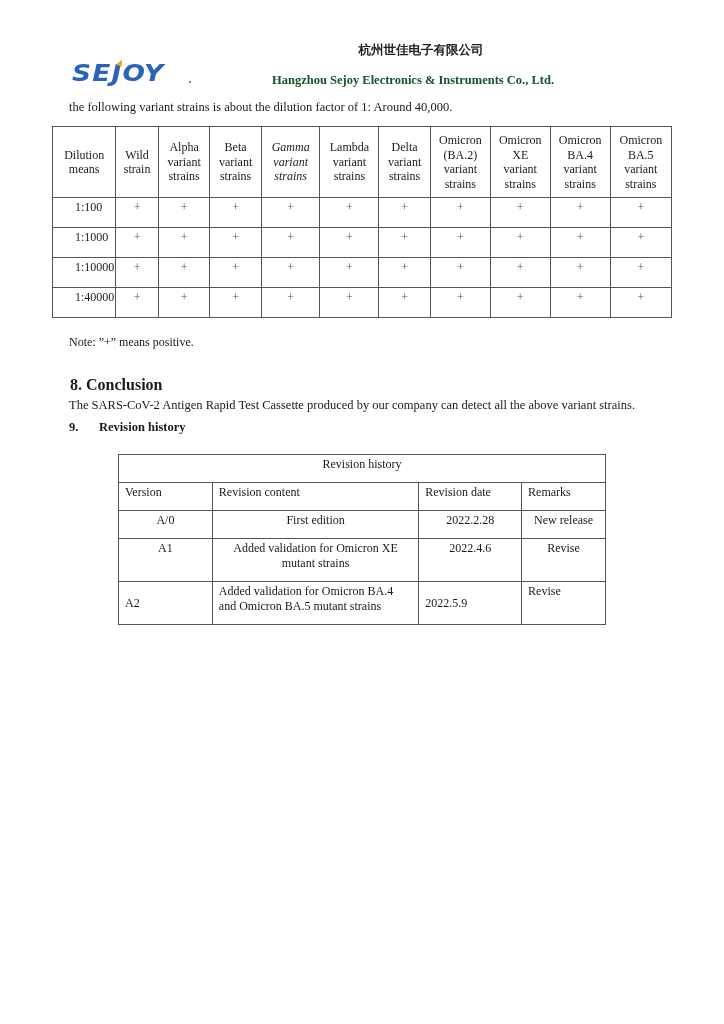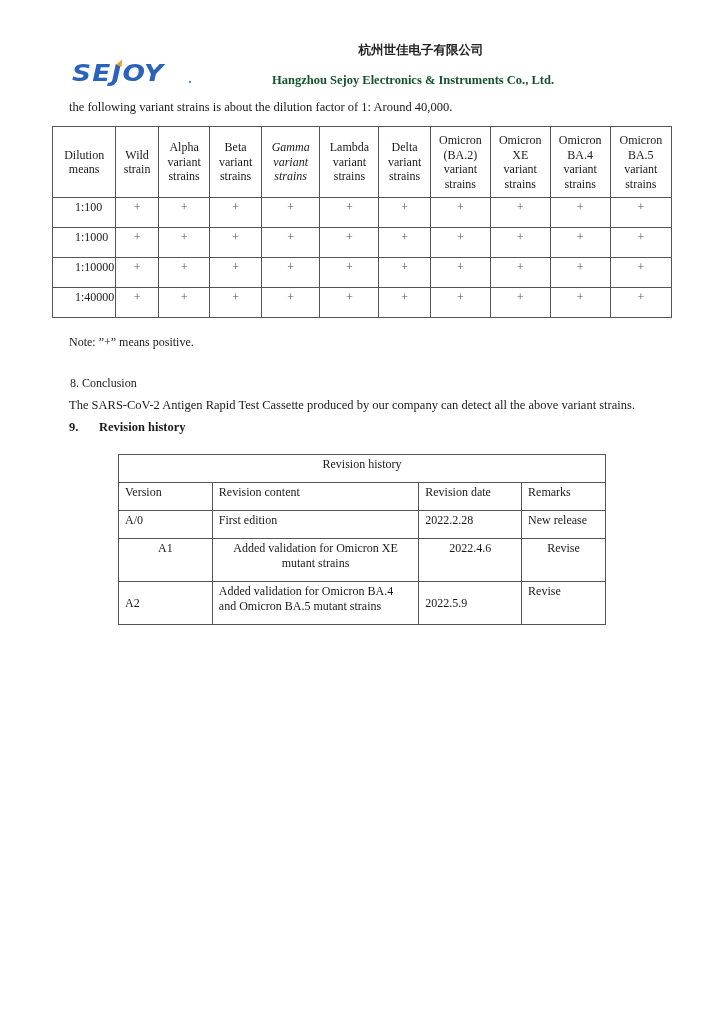--- a/index.html
+++ b/index.html
@@ -26,29 +26,29 @@
   .en-name { left: 272px; top: 73px; font-size: 12.5px; font-weight: bold; color: #14532d; }
   .intro { left: 69px; top: 100px; font-size: 12.5px; }
   table { border-collapse: collapse; }
   .dil-table { left: 52px; top: 126px; width: 620px; font-size: 12px; }
   .dil-table th, .dil-table td { border: 1px solid #555; text-align: center; font-weight: normal; }
   .dil-table th { height: 70px; line-height: 14.5px; vertical-align: middle; padding: 0 2px; }
   .dil-table td { height: 26px; vertical-align: top; padding-top: 2px; }
   .dil-table td.ratio { text-align: left; padding-left: 22px; }
   .plus { color: #555; }
   .note { left: 69px; top: 335px; font-size: 12px; }
-  .h8 { left: 70px; top: 376px; font-size: 12px; font-weight: normal; }
+  .h8 { left: 70px; top: 376px; font-size: 16px; font-weight: bold; }
   .concl { left: 69px; top: 398px; font-size: 12.5px; }
   .h9 { left: 69px; top: 420px; font-size: 12.5px; font-weight: bold; }
   .h9 .num { display: inline-block; width: 30px; }
   .rev-table { left: 118px; top: 454px; width: 488px; font-size: 12px; }
   .rev-table td { border: 1px solid #555; vertical-align: top; padding: 2px 6px; line-height: 14.5px; }
   .rev-table td.title { text-align: center; height: 23px; }
   .rev-table tr.hdr td { height: 23px; }
-  .rev-table tr.r0 td { height: 23px; }
+  .rev-table tr.r0 td { height: 23px; text-align: center; }
   .rev-table tr.r1 td { height: 38px; text-align: center; }
   .rev-table tr.r2 td { height: 38px; }
   .rev-table tr.r2 td.vmid { vertical-align: middle; }
 </style>
 </head>
 <body>
 
 <div class="abs cn-name">杭州世佳电子有限公司</div>
 <div class="abs logo">SEJOY</div>
 <div class="logo-accent"></div>

